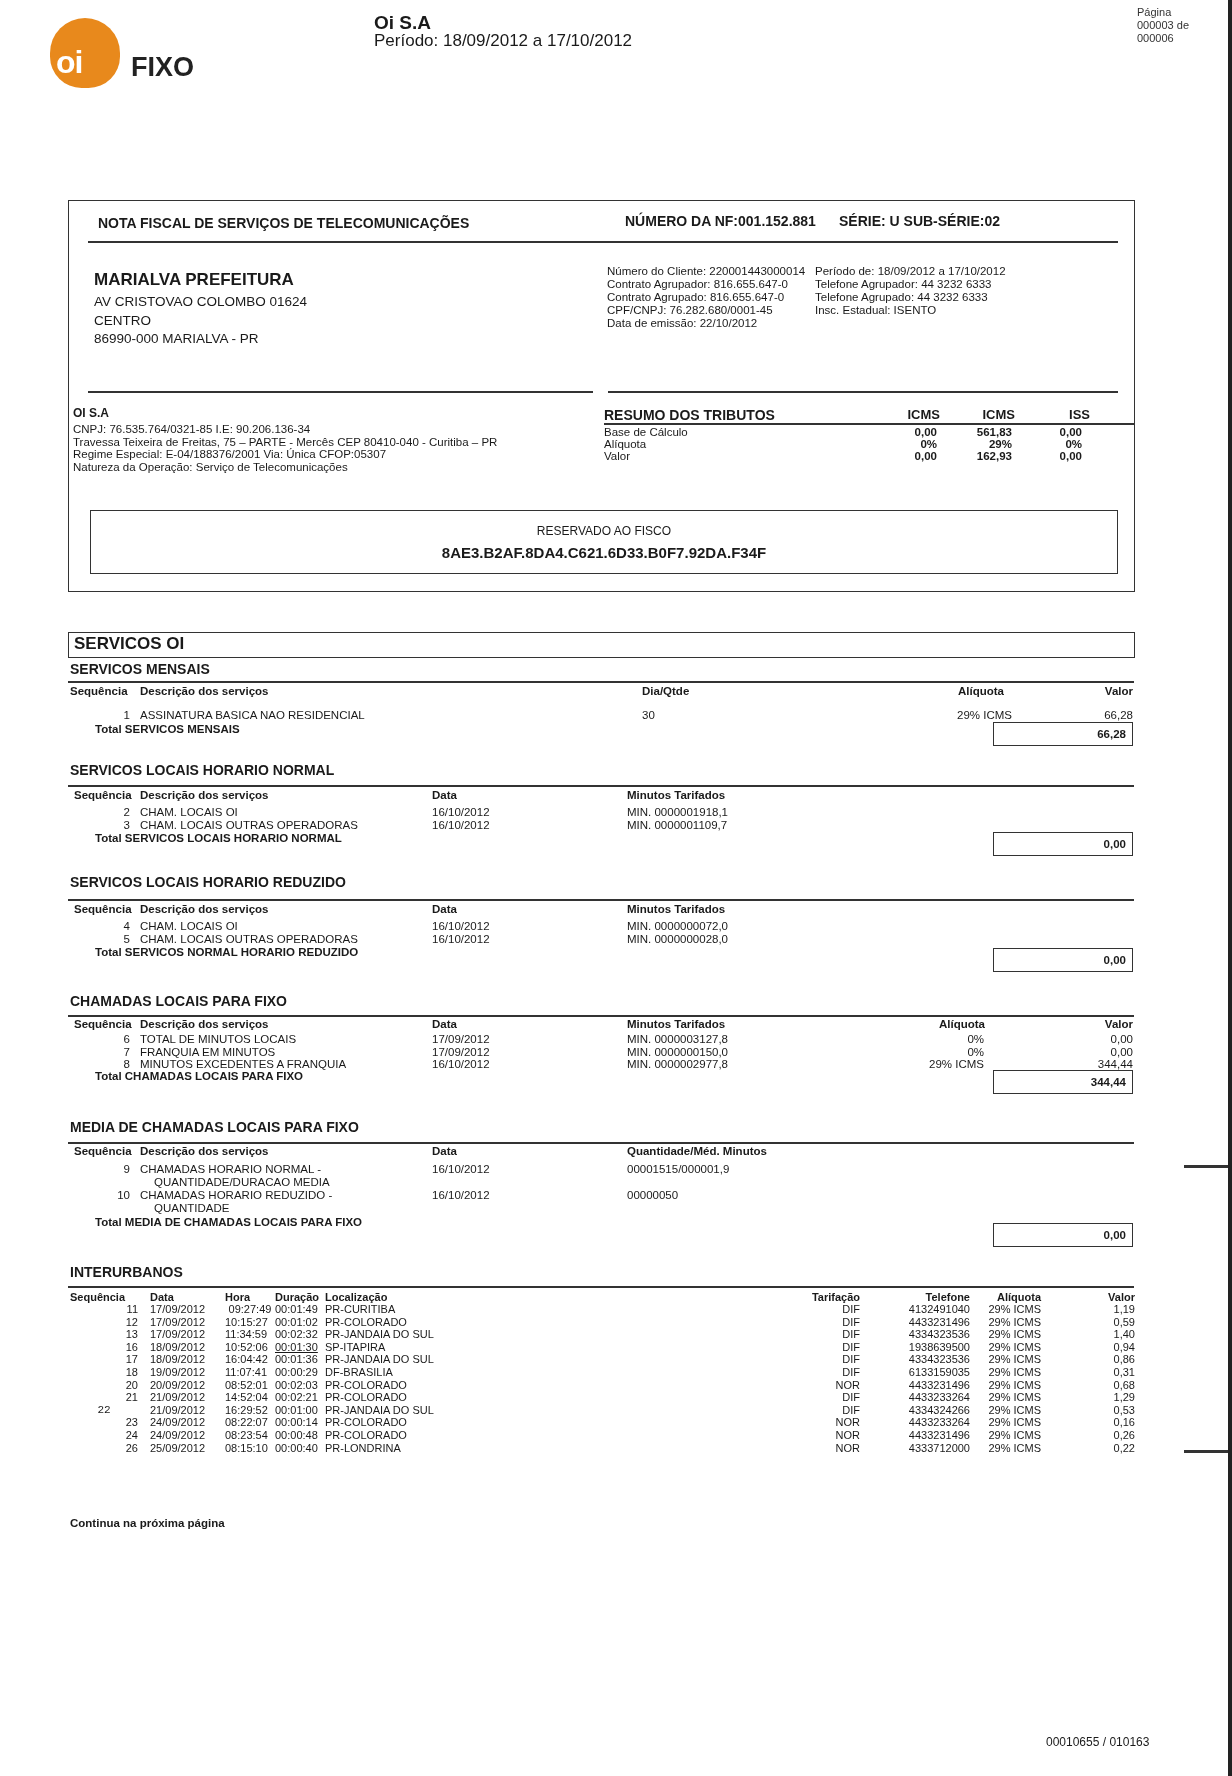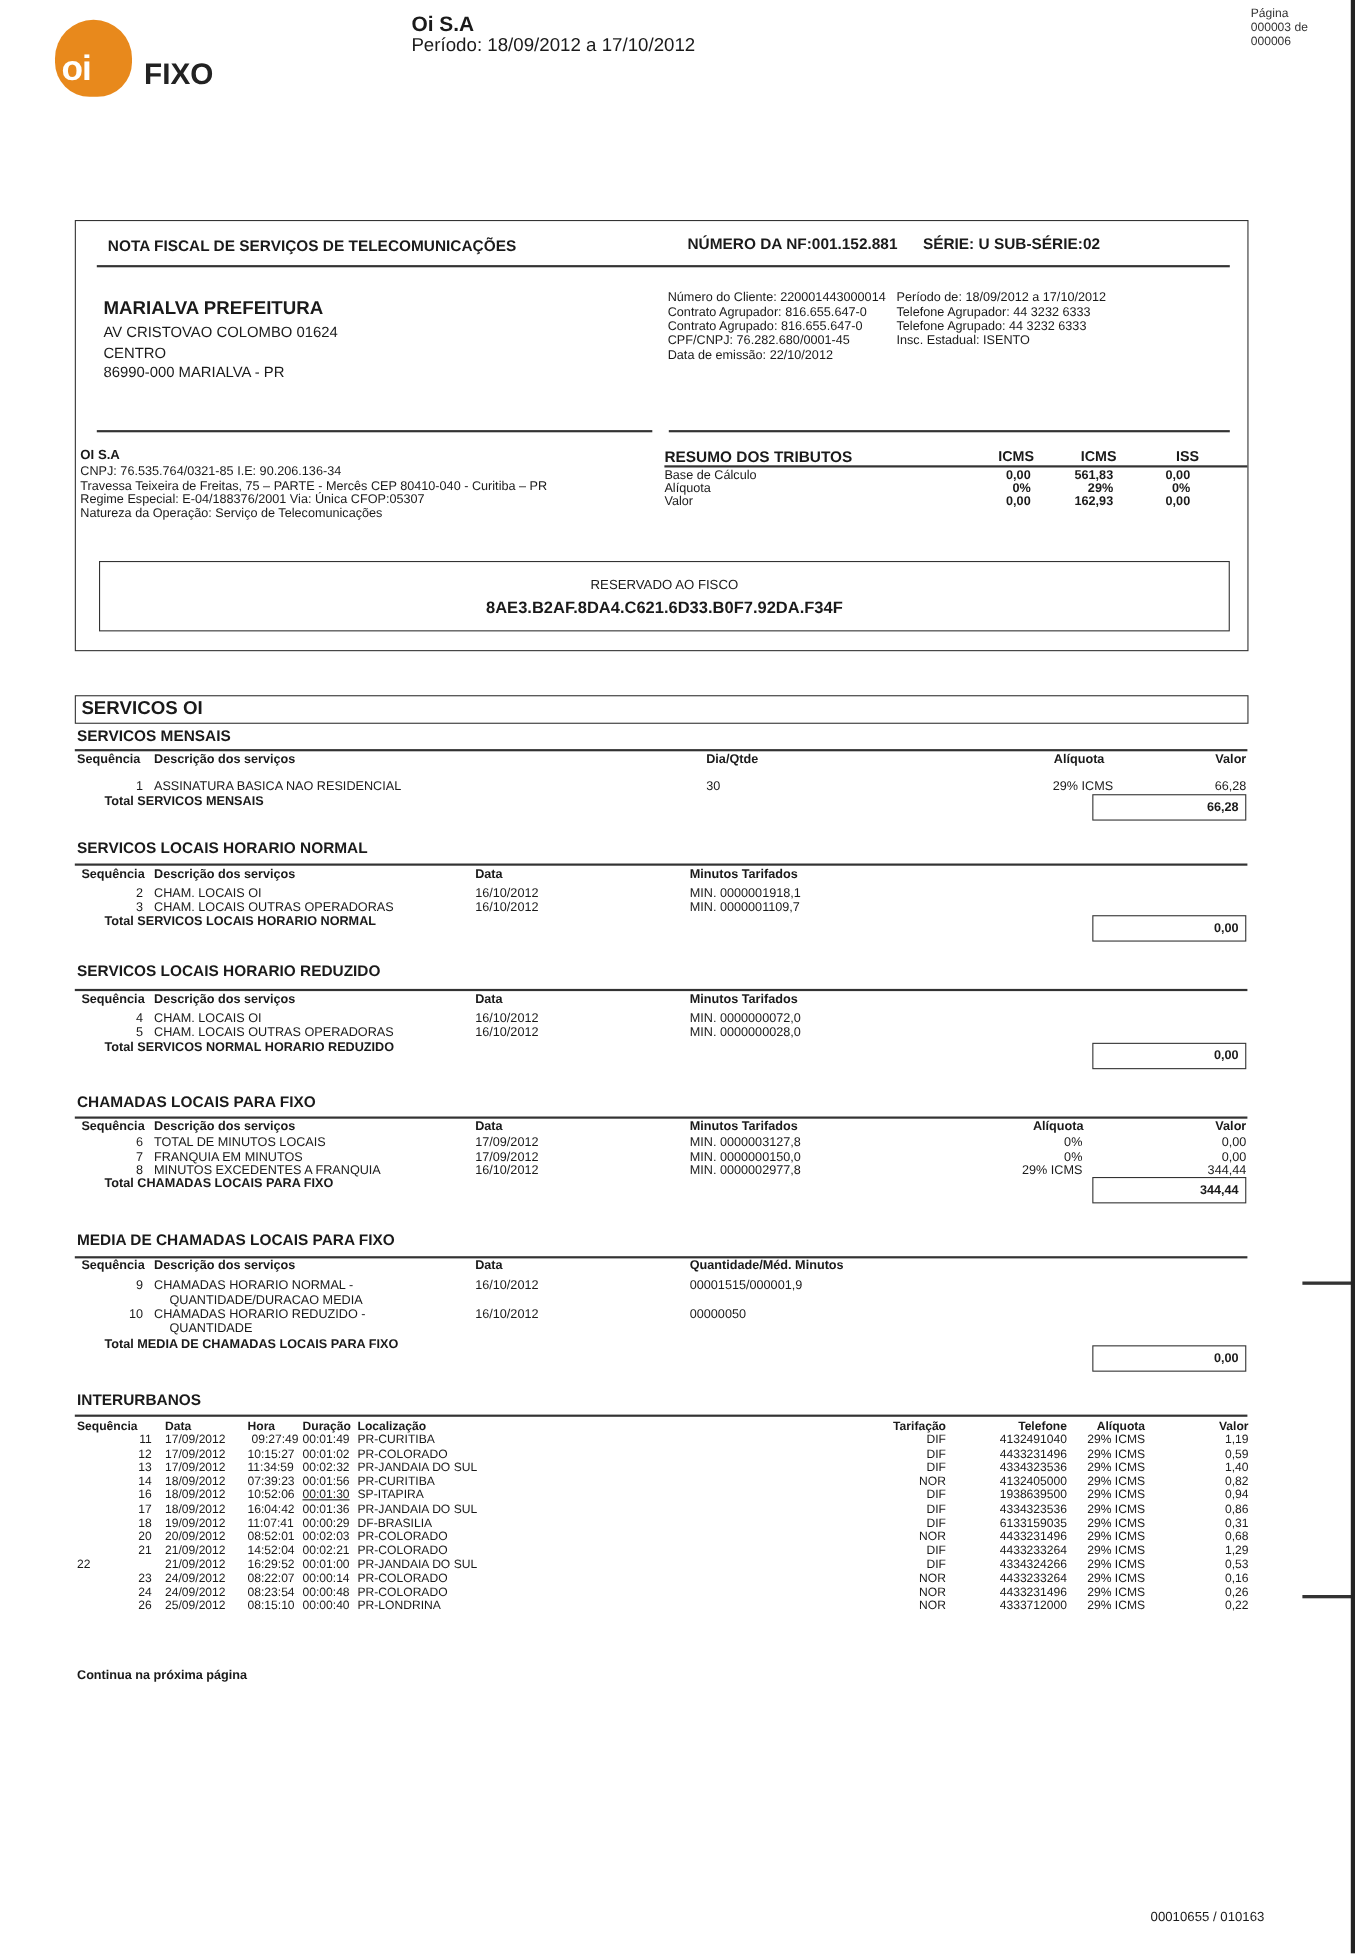--- a/index.html
+++ b/index.html
@@ -302,31 +302,20 @@
         <td style="text-align: left;">17/09/2012</td>
         <td style="text-align: left;">11:34:59</td>
         <td style="text-align: left;">00:02:32</td>
         <td style="text-align: left;">PR-JANDAIA DO SUL</td>
         <td style="text-align: right;">DIF</td>
         <td style="text-align: right;">4334323536</td>
         <td style="text-align: right; padding-right: 14px;">29% ICMS</td>
         <td style="text-align: right;">1,40</td>
       </tr>
       <tr>
-        <td style="text-align: right; padding-right: 12px;">14</td>
-        <td style="text-align: left;">18/09/2012</td>
-        <td style="text-align: left;">07:39:23</td>
-        <td style="text-align: left;">00:01:56</td>
-        <td style="text-align: left;">PR-CURITIBA</td>
-        <td style="text-align: right;">NOR</td>
-        <td style="text-align: right;">4132405000</td>
-        <td style="text-align: right; padding-right: 14px;">29% ICMS</td>
-        <td style="text-align: right;">0,82</td>
-      </tr>
-      <tr>
         <td style="text-align: right; padding-right: 12px;">16</td>
         <td style="text-align: left;">18/09/2012</td>
         <td style="text-align: left;">10:52:06</td>
         <td style="text-align: left; text-decoration: underline;">00:01:30</td>
         <td style="text-align: left;">SP-ITAPIRA</td>
         <td style="text-align: right;">DIF</td>
         <td style="text-align: right;">1938639500</td>
         <td style="text-align: right; padding-right: 14px;">29% ICMS</td>
         <td style="text-align: right;">0,94</td>
       </tr>
@@ -368,21 +357,21 @@
         <td style="text-align: left;">21/09/2012</td>
         <td style="text-align: left;">14:52:04</td>
         <td style="text-align: left;">00:02:21</td>
         <td style="text-align: left;">PR-COLORADO</td>
         <td style="text-align: right;">DIF</td>
         <td style="text-align: right;">4433233264</td>
         <td style="text-align: right; padding-right: 14px;">29% ICMS</td>
         <td style="text-align: right;">1,29</td>
       </tr>
       <tr>
-        <td style="text-align: left; padding-right: 12px;">22</td>
+        <td style="text-align: center; padding-right: 12px; font-family: Liberation Mono, monospace;">22</td>
         <td style="text-align: left;">21/09/2012</td>
         <td style="text-align: left;">16:29:52</td>
         <td style="text-align: left;">00:01:00</td>
         <td style="text-align: left;">PR-JANDAIA DO SUL</td>
         <td style="text-align: right;">DIF</td>
         <td style="text-align: right;">4334324266</td>
         <td style="text-align: right; padding-right: 14px;">29% ICMS</td>
         <td style="text-align: right;">0,53</td>
       </tr>
       <tr>

